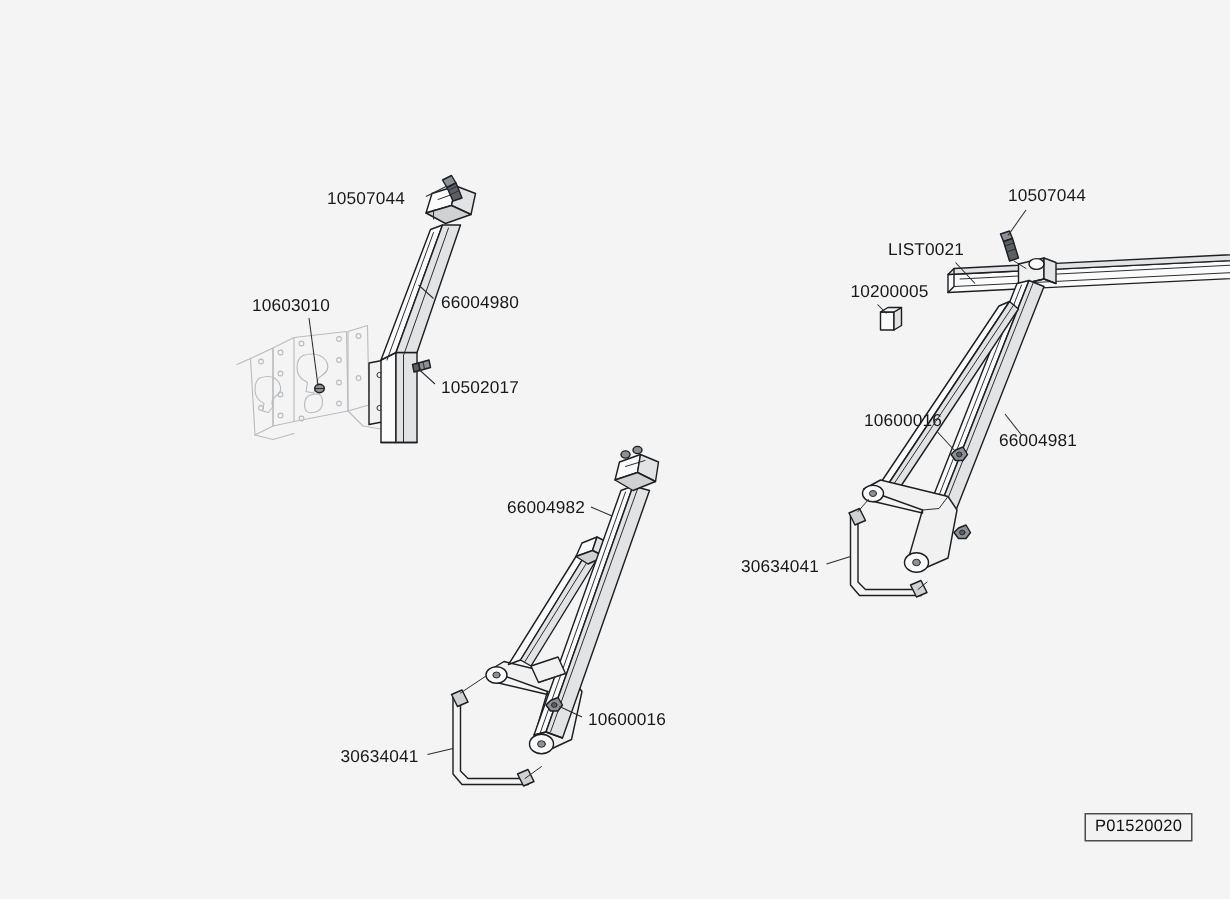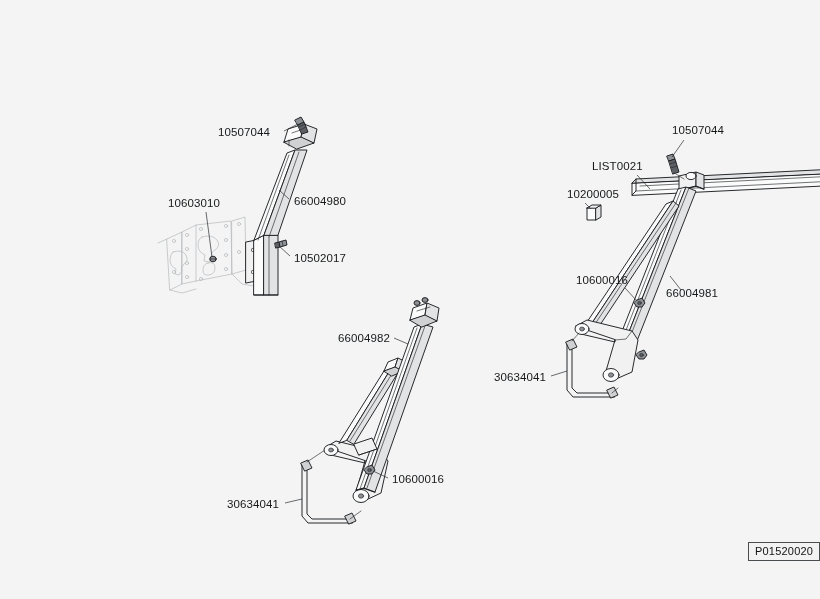--- a/index.html
+++ b/index.html
@@ -60,21 +60,21 @@
   }
   .face-light { fill: #fbfbfb; }
   .face-mid   { fill: #f1f1f1; }
   .face-dark  { fill: #e2e3e4; }
   .face-deep  { fill: #cfd1d3; }
   .hw-fill    { fill: #8d9094; }
   .hw-dark    { fill: #5c6064; }
 
   #page-id-box {
     position: absolute;
-    left: 712px;
+    left: 687px;
     top: 542px;
     padding: 2px 6px 3px 6px;
     border: 1px solid #4a4d50;
     background: #f2f2f2;
     font-family: "Liberation Sans", sans-serif;
     font-size: 11px;
     color: #101214;
     letter-spacing: 0.2px;
     line-height: 1.1;
   }

